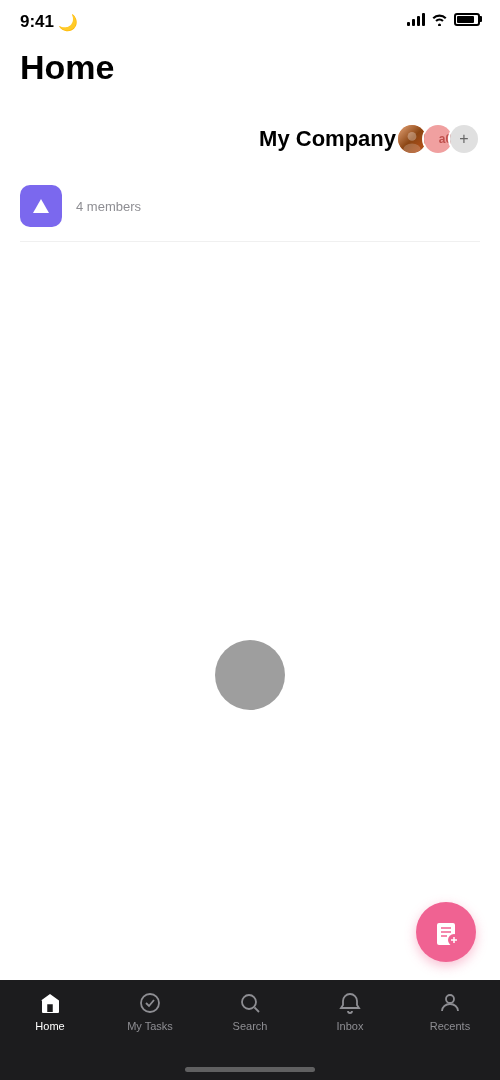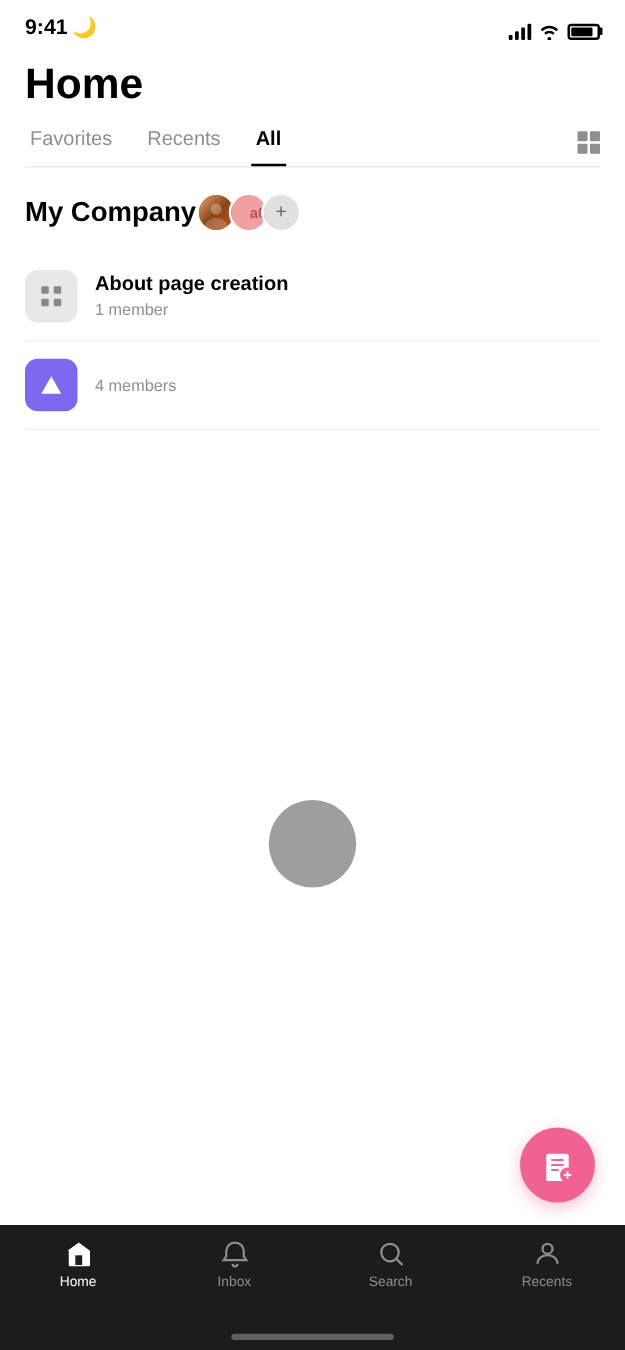--- a/index.html
+++ b/index.html
@@ -10,21 +10,21 @@
       background: #ffffff;
       font-family: -apple-system, BlinkMacSystemFont, 'Helvetica Neue', sans-serif;
       overflow: hidden;
       position: relative;
     }
 
     
     .status-bar {
       display: flex;
       justify-content: space-between;
-      align-items: flex-end;
+      align-items: flex-start;
       padding: 12px 20px 6px;
       background: #ffffff;
     }
     .status-time {
       font-size: 17px;
       font-weight: 600;
       color: #000;
     }
     .status-icons {
       display: flex;
@@ -123,21 +123,21 @@
     
     .content {
       padding: 0 20px;
       flex: 1;
     }
 
     
     .company-header {
       display: flex;
       align-items: center;
-      justify-content: flex-start;
+      justify-content: flex-end;
       padding: 20px 0 16px;
     }
     .company-name {
       font-size: 22px;
       font-weight: 700;
       color: #000;
     }
     .company-avatars {
       display: flex;
       align-items: center;
@@ -334,33 +334,20 @@
     </svg>
     <div class="battery-icon">
       <div class="battery-fill"></div>
     </div>
   </div>
 </div>
 
 <div class="header">
   <div class="page-title">Home</div>
 
-  <div class="tabs">
-    <div class="tab">Favorites</div>
-    <div class="tab">Recents</div>
-    <div class="tab active">All</div>
-    <div class="grid-toggle">
-      <div class="grid-icon">
-        <div class="grid-dot"></div>
-        <div class="grid-dot"></div>
-        <div class="grid-dot"></div>
-        <div class="grid-dot"></div>
-      </div>
-    </div>
-  </div>
 </div>
 
 <div class="content">
 
   <div class="company-header">
     <div class="company-name">My Company</div>
     <div class="company-avatars">
       <div class="avatar">
         <div class="avatar-img">
 
@@ -380,34 +367,20 @@
       </div>
       <div class="avatar">
         <div class="avatar-initials">a0</div>
       </div>
       <div class="avatar">
         <div class="avatar-add">+</div>
       </div>
     </div>
   </div>
 
-  <div class="project-item">
-    <div class="project-icon project-icon-grey">
-      <svg width="22" height="22" viewBox="0 0 22 22" fill="none">
-        <rect x="3" y="3" width="6" height="6" fill="#888" rx="1"></rect>
-        <rect x="13" y="3" width="6" height="6" fill="#888" rx="1"></rect>
-        <rect x="3" y="13" width="6" height="6" fill="#888" rx="1"></rect>
-        <rect x="13" y="13" width="6" height="6" fill="#888" rx="1"></rect>
-      </svg>
-    </div>
-    <div class="project-info">
-      <div class="project-name">About page creation</div>
-      <div class="project-members">1 member</div>
-    </div>
-  </div>
 
   <div class="project-item">
     <div class="project-icon project-icon-purple">
       <svg width="22" height="22" viewBox="0 0 22 22" fill="none">
         <polygon points="11,4 19,18 3,18" fill="white"></polygon>
       </svg>
     </div>
     <div class="project-info">
       <div class="project-members">4 members</div>
     </div>
@@ -433,44 +406,53 @@
   <div class="nav-item">
     <div class="nav-icon">
       <svg viewBox="0 0 24 24" fill="none">
         <path d="M3 9.5L12 3l9 6.5V21a1 1 0 0 1-1 1H5a1 1 0 0 1-1-1V9.5z" fill="white"></path>
         <path d="M9 21v-8h6v8" fill="#1c1c1e" stroke="white" stroke-width="0.5"></path>
       </svg>
     </div>
     <span class="nav-label active">Home</span>
   </div>
 
+  <div class="nav-item">
+    <div class="nav-icon">
+      <svg viewBox="0 0 24 24" fill="none" stroke="#8e8e93" stroke-width="1.8">
+        <circle cx="12" cy="12" r="9"></circle>
+        <polyline points="8,12 11,15 16,9"></polyline>
+      </svg>
+    </div>
+    <span class="nav-label">My Tasks</span>
+  </div>
+
+  <div class="nav-item">
+    <div class="nav-icon">
+      <svg viewBox="0 0 24 24" fill="none" stroke="#8e8e93" stroke-width="1.8">
+        <circle cx="11" cy="11" r="7"></circle>
+        <line x1="16.5" y1="16.5" x2="21" y2="21"></line>
+      </svg>
+    </div>
+    <span class="nav-label">Search</span>
+  </div>
 
   <div class="nav-item">
     <div class="nav-icon">
       <svg viewBox="0 0 24 24" fill="none" stroke="#8e8e93" stroke-width="1.8">
         <path d="M5 10a7 7 0 0 1 14 0v4l2 3H3l2-3v-4z"></path>
         <path d="M10 20a2 2 0 0 0 4 0"></path>
       </svg>
     </div>
     <span class="nav-label">Inbox</span>
   </div>
 
   <div class="nav-item">
     <div class="nav-icon">
       <svg viewBox="0 0 24 24" fill="none" stroke="#8e8e93" stroke-width="1.8">
-        <circle cx="11" cy="11" r="7"></circle>
-        <line x1="16.5" y1="16.5" x2="21" y2="21"></line>
-      </svg>
-    </div>
-    <span class="nav-label">Search</span>
-  </div>
-
-  <div class="nav-item">
-    <div class="nav-icon">
-      <svg viewBox="0 0 24 24" fill="none" stroke="#8e8e93" stroke-width="1.8">
         <circle cx="12" cy="8" r="4"></circle>
         <path d="M4 20c0-4 3.6-7 8-7s8 3 8 7"></path>
       </svg>
     </div>
     <span class="nav-label">Recents</span>
   </div>
 </div>
 
 <div class="home-indicator"></div>
 

